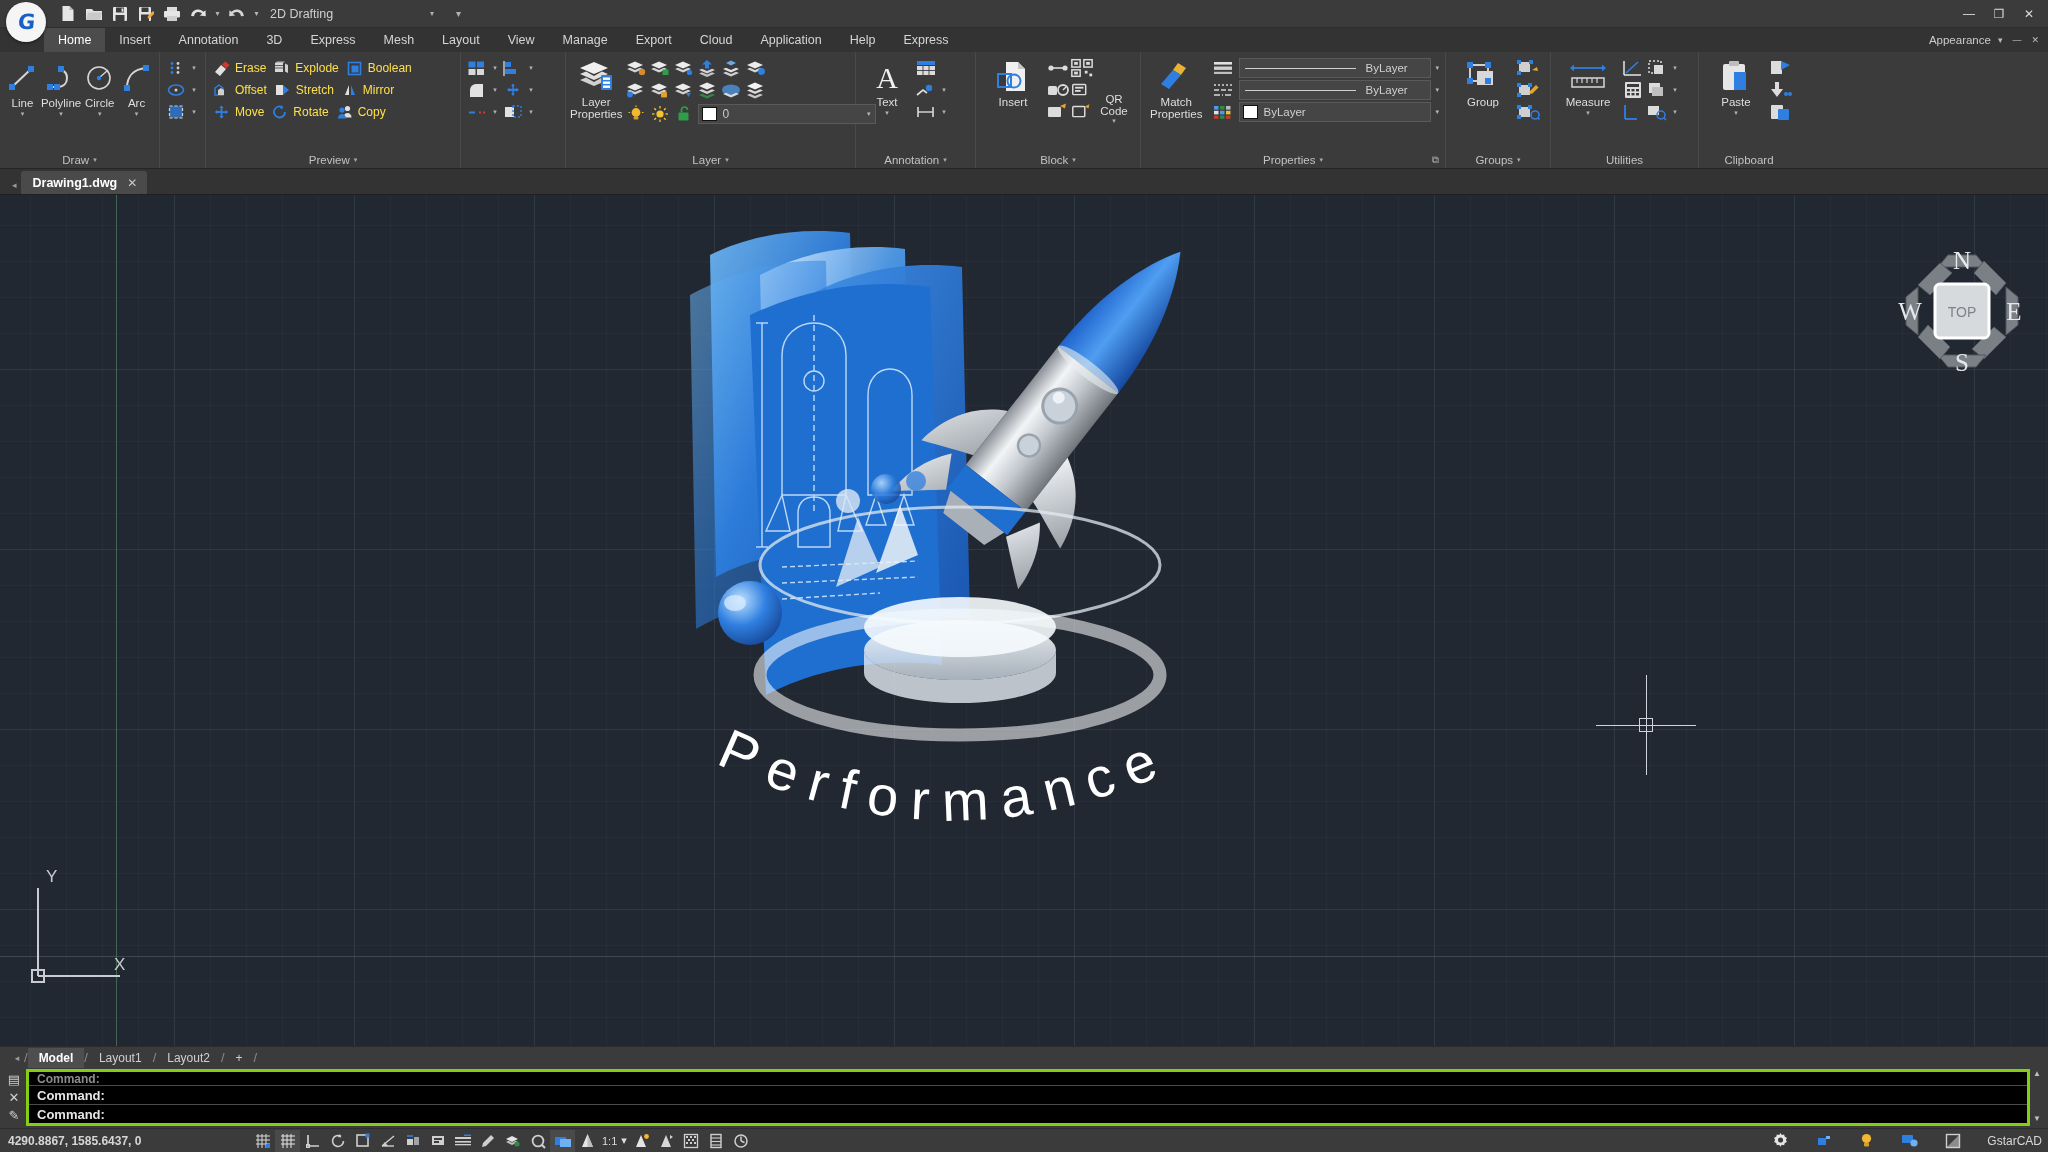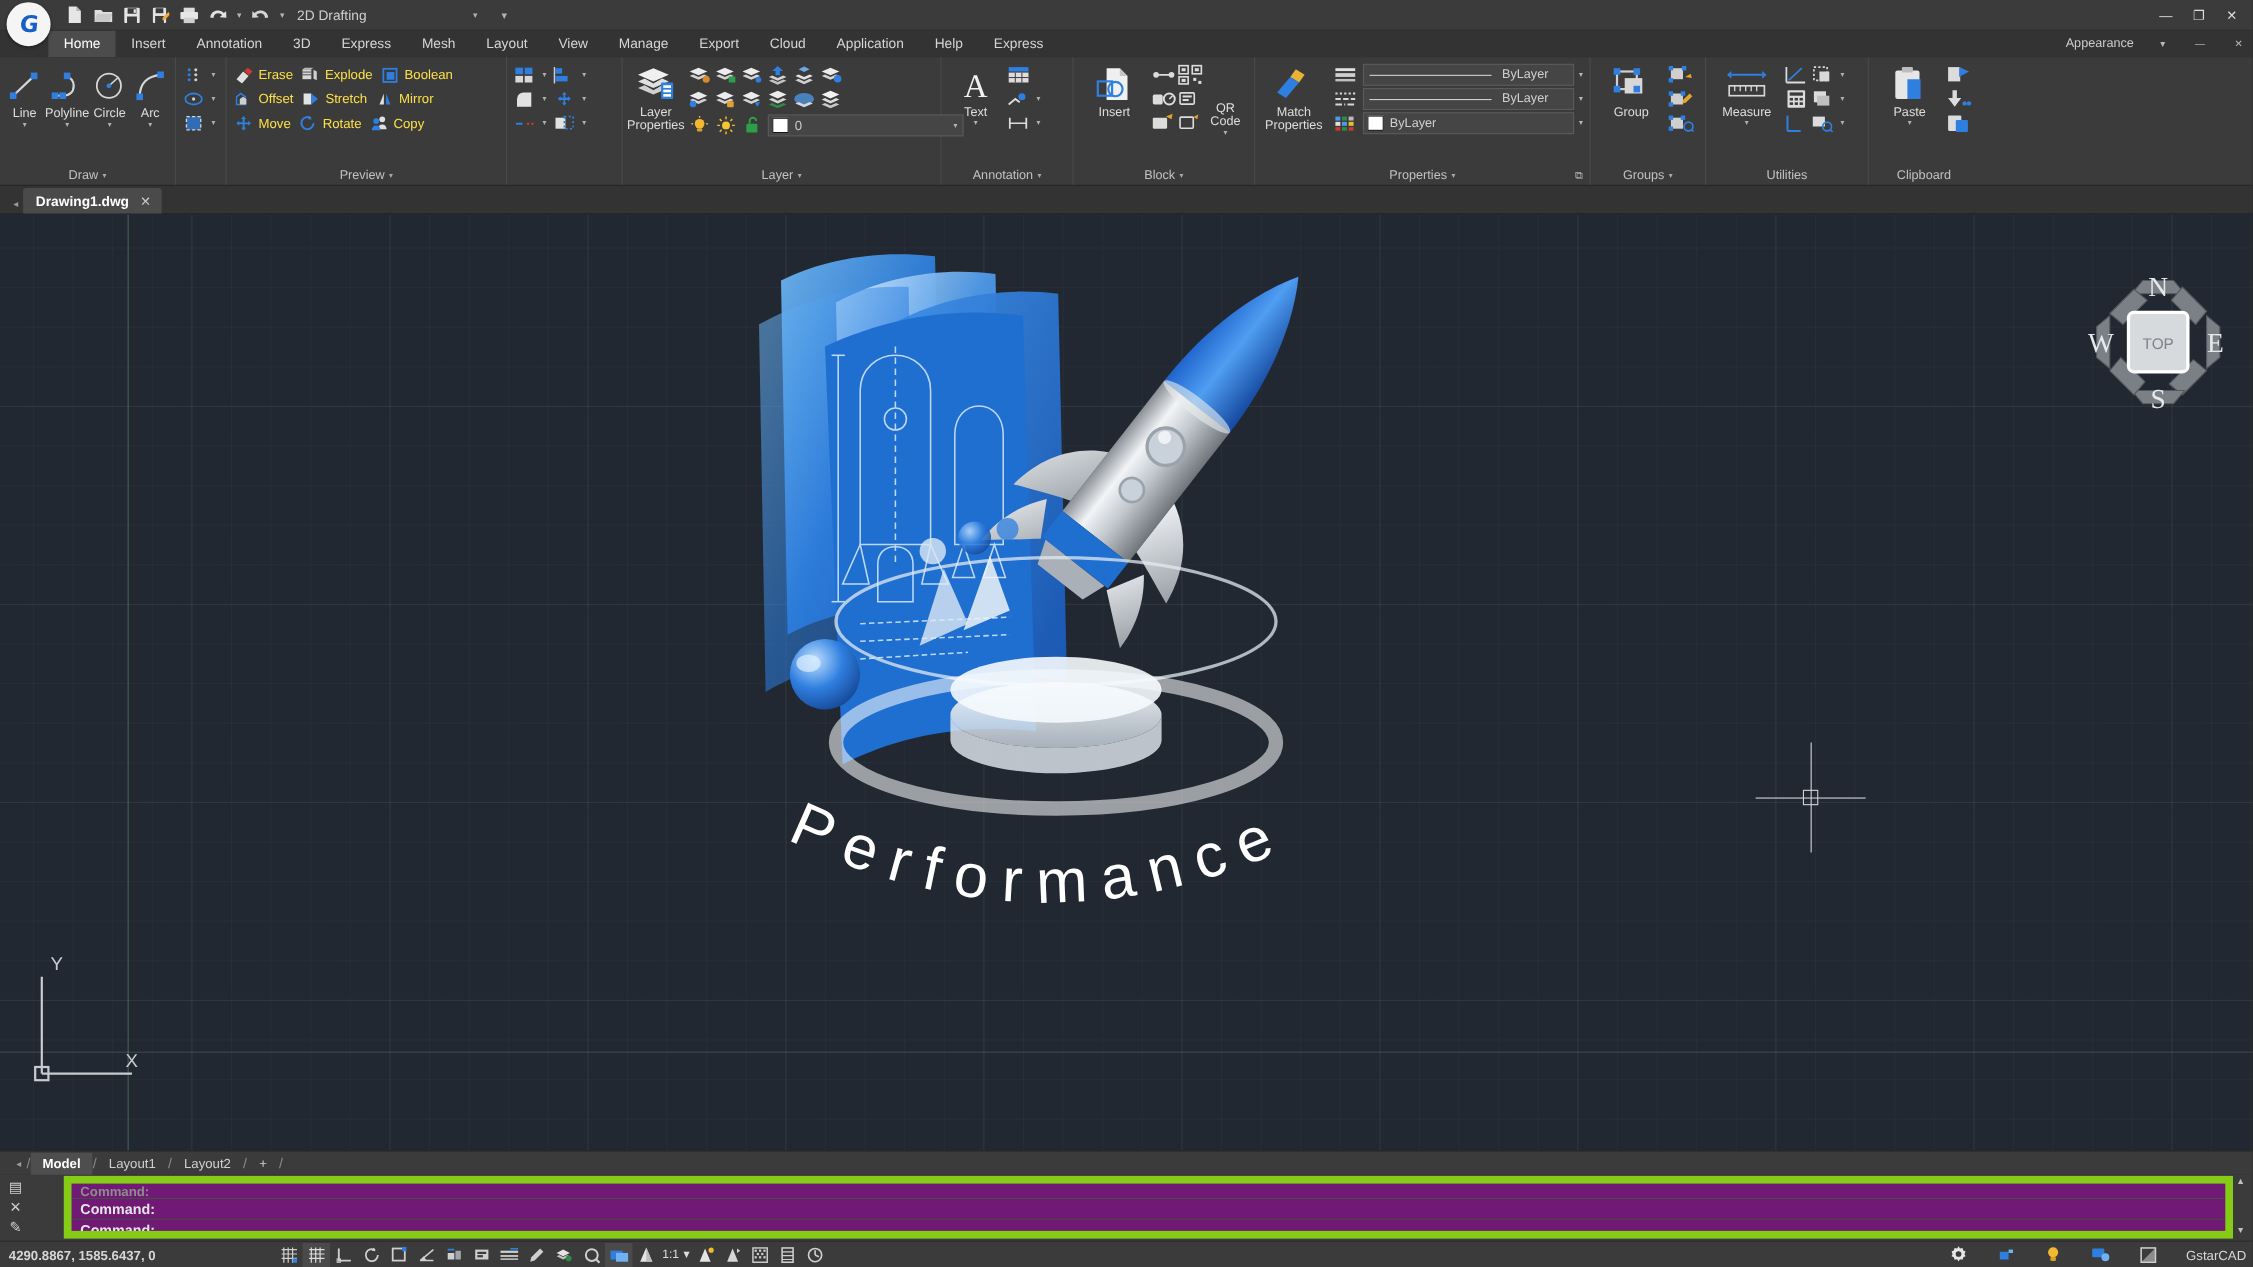--- a/index.html
+++ b/index.html
@@ -51,21 +51,21 @@
   .tabbar {
     height: 24px; background: #333333; display: flex; align-items: stretch;
     padding-left: 44px; flex: none; position: relative;
   }
   .rtab {
     padding: 0 14px; font-size: 12.5px; color: #d5d5d5; display: flex; align-items: center;
     cursor: default; white-space: nowrap;
   }
   .rtab.active { background: #4c4c4c; color: #ffffff; }
   .appearance {
-    position: absolute; right: 4px; top: 0; height: 24px; display: flex; align-items: center; gap: 21px;
+    position: absolute; right: 4px; top: 0; height: 24px; display: flex; align-items: center; gap: 4px;
     font-size: 11.5px; color: #cccccc; padding-right: 2px;
   }
   .appearance .mini { font-size: 9px; color: #bbb; padding: 0 3px; }
 
   
   .ribbon {
     height: 117px; background: #3b3b3b; display: flex; align-items: stretch; flex: none;
     border-bottom: 1px solid #252525; position: relative;
   }
   .panel {
@@ -166,21 +166,21 @@
     height: 20px; display: flex; align-items: center; padding: 0 11px; font-size: 12px;
     color: #d0d0d0; cursor: default; position: relative;
   }
   .ltab.active { background: #4e4e4e; color: #ffffff; font-weight: bold; }
   .ltsep { color: #8a8a8a; font-size: 13px; }
 
   
   .cmdarea { height: 60px; background: #3b3b3b; display: flex; flex: none; padding: 1px 4px 2px 2px; }
   .cmd-gutter { width: 24px; display: flex; flex-direction: column; align-items: center; justify-content: center; gap: 4px; }
   .cmd-gutter .gi { font-size: 13px; color: #cfcfcf; line-height: 14px; }
-  .cmd-lines { flex: 1; background: #701a75; border: 7px solid #84cc16; overflow: hidden; position: relative; margin-left: 32px; }
+  .cmd-lines { flex: 1; background: #000000; border: 3px solid #84cc16; overflow: hidden; position: relative; }
   .cmd-line {
     height: 19px; display: flex; align-items: center; padding-left: 8px;
     font-size: 13px; color: #e6e6e6; font-weight: bold; font-family: "Liberation Sans", sans-serif;
     border-bottom: 1px solid #4a4a4a;
   }
   .cmd-line.faded { color: #8d8d8d; height: 14px; font-size: 12px; overflow: hidden; }
   .cmd-scroll { width: 14px; display: flex; flex-direction: column; align-items: center; }
   .cmd-scroll .sbtn { font-size: 8px; color: #c0c0c0; height: 12px; }
   .hscroll { height: 15px; background: #4a4a4a; display: flex; align-items: center; }
   .hscroll .thumb { height: 11px; background: #6e6e6e; margin-left: 24px; }

